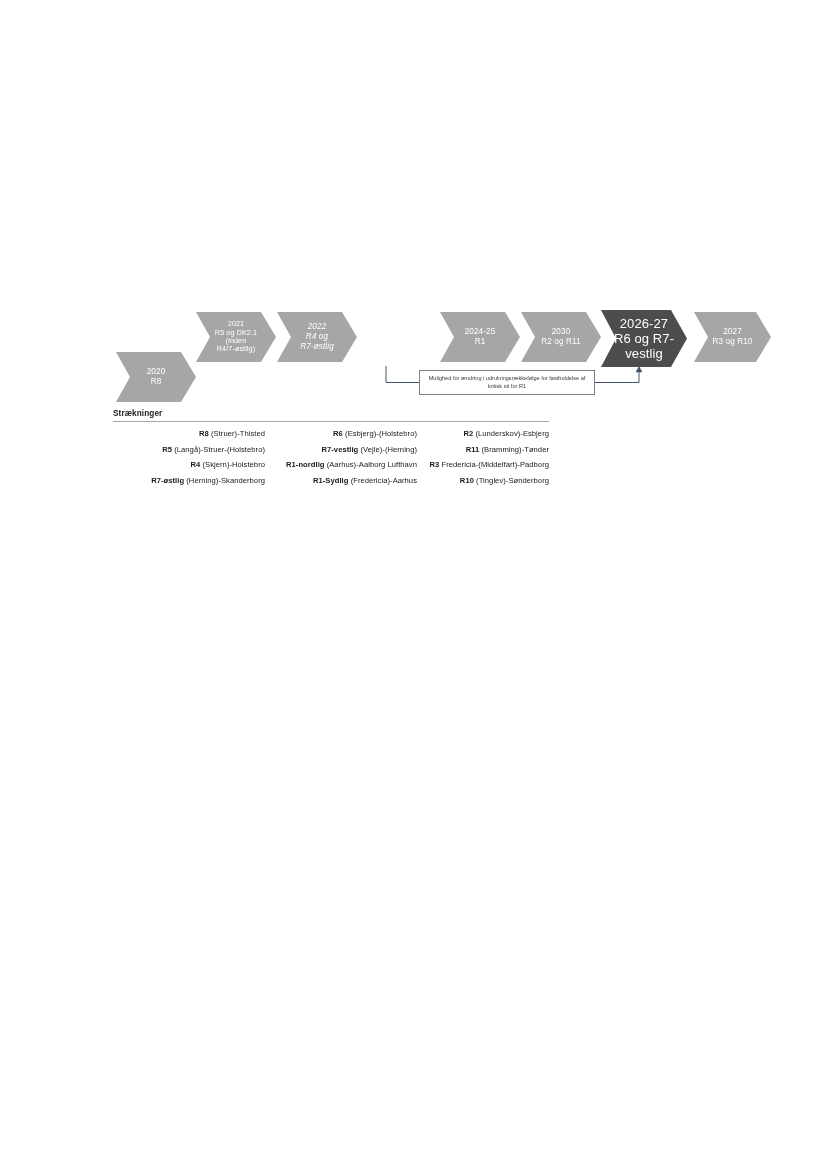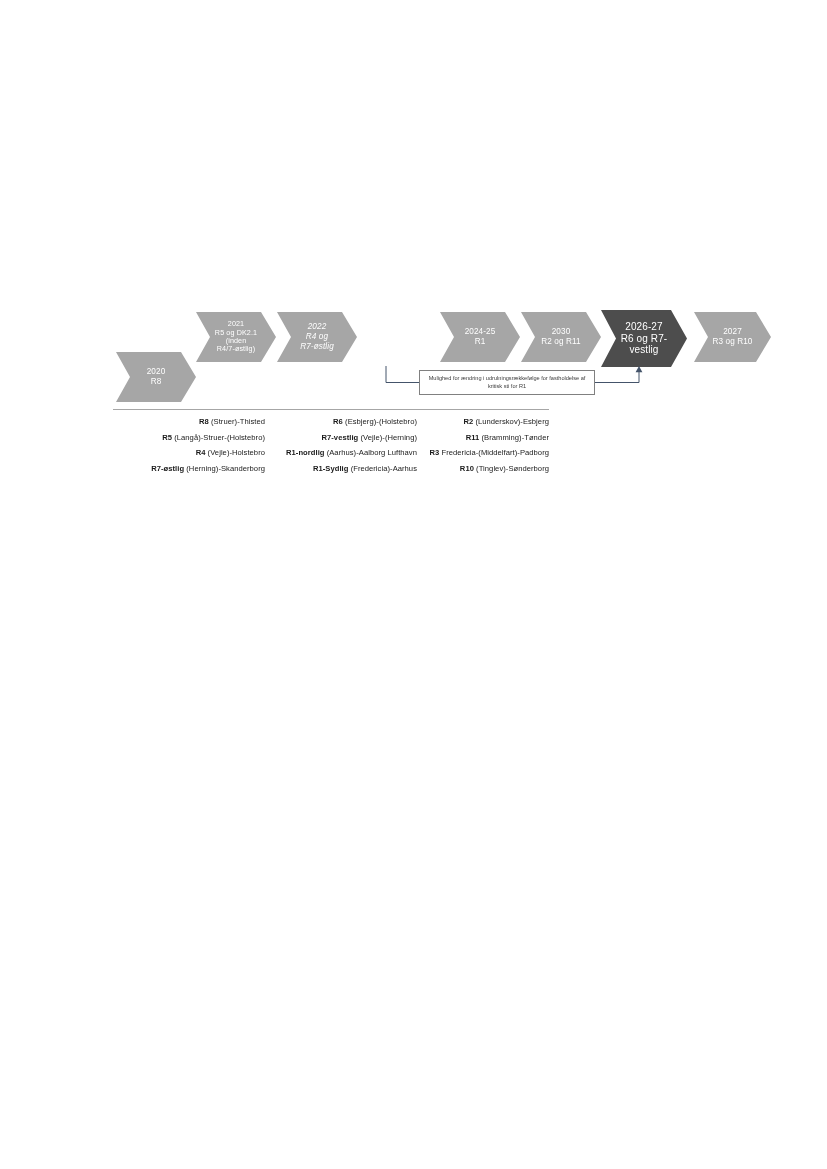--- a/index.html
+++ b/index.html
@@ -164,21 +164,21 @@
     </div>
 
     <div class="chev filled" style="left:521px; top:312px; width:80px; height:50px; font-size:8.2px;">
       <svg viewBox="0 0 80 50" preserveAspectRatio="none">
         <polygon points="0,0 65,0 80,25 65,50 0,50 14,25" fill="#a6a6a6"></polygon>
       </svg>
       <span class="chev-label">2030
 R2 og R11</span>
     </div>
 
-    <div class="chev dark" style="left:601px; top:310px; width:86px; height:57px; font-size:10px;">
+    <div class="chev dark" style="left:601px; top:310px; width:86px; height:57px; font-size:13px;">
       <svg viewBox="0 0 86 57" preserveAspectRatio="none">
         <polygon points="0,0 70,0 86,28.5 70,57 0,57 15,28.5" fill="#4d4d4d"></polygon>
       </svg>
       <span class="chev-label">2026-27
 R6 og R7-
 vestlig</span>
     </div>
 
     <div class="chev filled" style="left:694px; top:312px; width:77px; height:50px; font-size:8.2px;">
       <svg viewBox="0 0 77 50" preserveAspectRatio="none">
@@ -195,32 +195,33 @@
 
     <path d="M 595 382.5 L 639 382.5 L 639 371" fill="none" stroke="#44546a" stroke-width="1"></path>
     <polygon points="639,366 635.6,372.2 642.4,372.2" fill="#44546a"></polygon>
   </svg>
 
   <div id="callout" style="left:419px; top:370px; width:176px; height:25px; font-size:5.6px;">
     <span class="callout-text">Mulighed for ændring i udrulningsrækkefølge for fastholdelse af kritisk sti for R1</span>
   </div>
 
   <div id="legend">
+    <div id="legend-title">Strækninger</div>
     <div id="legend-rule"></div>
     <div id="legend-grid">
 
       <div class="leg-item"><span class="code">R8</span><span> (Struer)-Thisted</span></div>
       <div class="leg-item"><span class="code">R6</span><span> (Esbjerg)-(Holstebro)</span></div>
       <div class="leg-item"><span class="code">R2</span><span> (Lunderskov)-Esbjerg</span></div>
 
       <div class="leg-item"><span class="code">R5</span><span> (Langå)-Struer-(Holstebro)</span></div>
       <div class="leg-item"><span class="code">R7-vestlig</span><span> (Vejle)-(Herning)</span></div>
       <div class="leg-item"><span class="code">R11</span><span> (Bramming)-Tønder</span></div>
 
-      <div class="leg-item"><span class="code">R4</span><span> (Vejle)-Holstebro</span></div>
+      <div class="leg-item"><span class="code">R4</span><span> (Skjern)-Holstebro</span></div>
       <div class="leg-item"><span class="code">R1-nordlig</span><span> (Aarhus)-Aalborg Lufthavn</span></div>
       <div class="leg-item"><span class="code">R3</span><span> Fredericia-(Middelfart)-Padborg</span></div>
 
       <div class="leg-item"><span class="code">R7-østlig</span><span> (Herning)-Skanderborg</span></div>
       <div class="leg-item"><span class="code">R1-Sydlig</span><span> (Fredericia)-Aarhus</span></div>
       <div class="leg-item"><span class="code">R10</span><span> (Tinglev)-Sønderborg</span></div>
 
     </div>
   </div>
 

